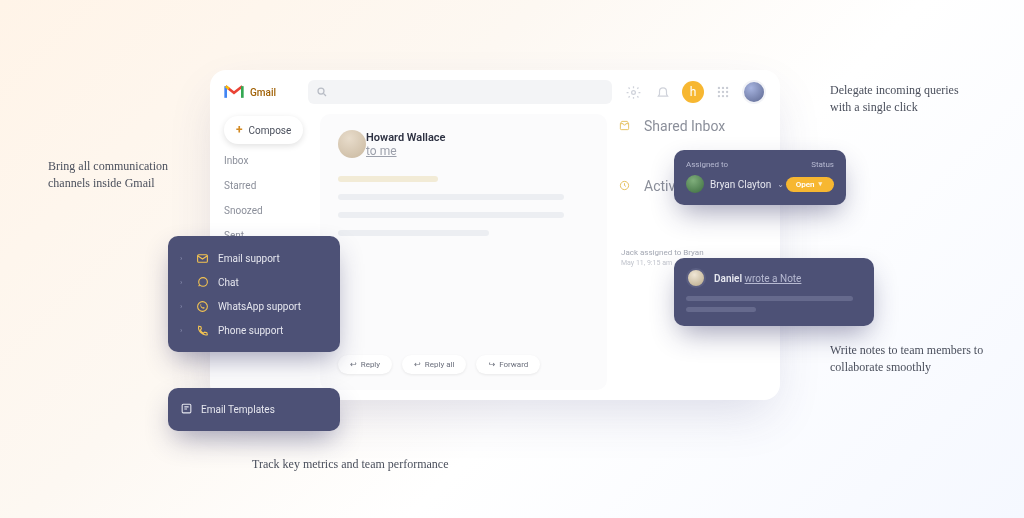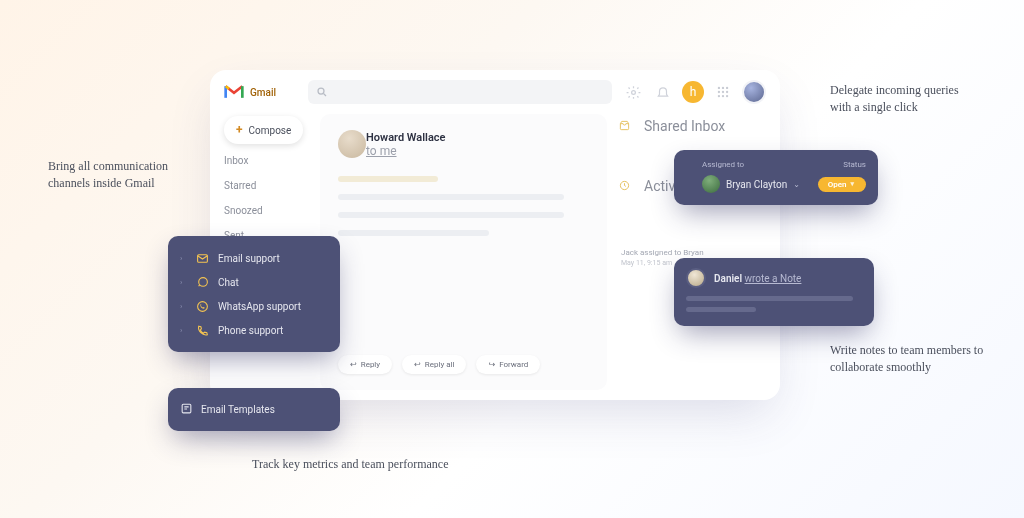--- a/index.html
+++ b/index.html
@@ -119,33 +119,33 @@
   }
   .card-channels .chev, .card-analytics .chev { color: #8c90b0; font-size: 8px; width: 6px; }
   .card-channels .row-icon {
     width: 16px; height: 16px; border-radius: 4px;
     display: flex; align-items: center; justify-content: center;
     color: #f5c451; font-size: 11px;
   }
   .card-analytics { left: 168px; top: 388px; width: 172px; padding: 10px 12px; }
 
   .card-shared {
-    left: 674px; top: 150px; width: 204px; padding: 10px 12px 12px 28px;
+    left: 674px; top: 150px; width: 172px; padding: 10px 12px 12px 12px;
   }
   .card-shared .topline { display: flex; justify-content: space-between; font-size: 8px; color: #b7bad2; }
   .card-shared .assign-row { display: flex; align-items: center; justify-content: space-between; margin-top: 6px; text-align: center; }
   .assignee { display: flex; align-items: center; gap: 6px; font-size: 10px; }
   .assignee-avatar {
     width: 18px; height: 18px; border-radius: 50%;
     background: radial-gradient(circle at 40% 30%, #7fae7b, #3b6b3e);
   }
   .status-pill {
     background: #f7b731; color: #fff; font-size: 8px; font-weight: 600;
     padding: 3px 12px 3px 10px; border-radius: 10px;
-    display: flex; align-items: center; gap: 4px; margin-left: 12px;
+    display: flex; align-items: center; gap: 4px;
   }
   .status-pill::after { content: "▾"; font-size: 7px; opacity: .8; }
 
   .card-note {
     left: 674px; top: 258px; width: 200px; padding: 10px 12px 14px 12px;
   }
   .note-head { display: flex; align-items: center; gap: 8px; font-size: 10px; }
   .note-avatar {
     width: 20px; height: 20px; border-radius: 50%;
     background: radial-gradient(circle at 40% 30%, #f0e6d6, #b8a988);

